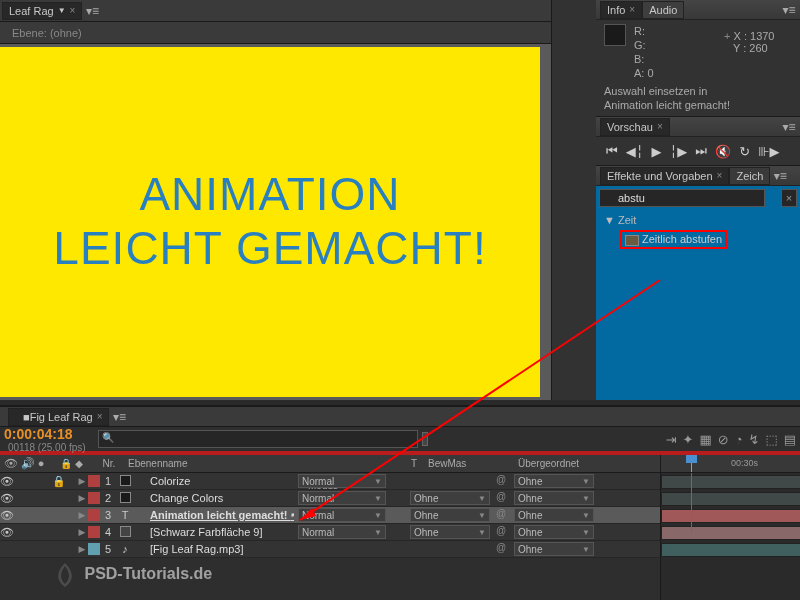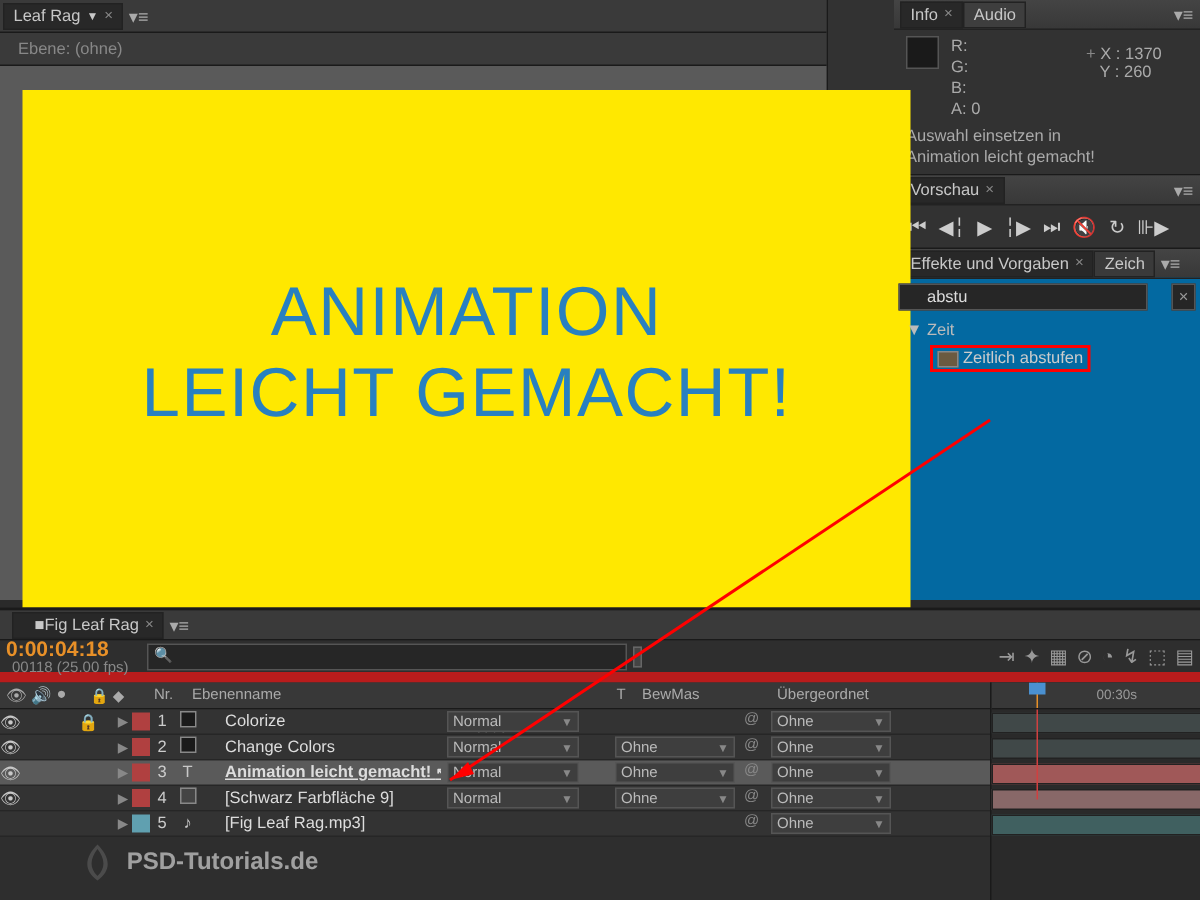--- a/index.html
+++ b/index.html
@@ -12,21 +12,21 @@
   .mini-icon { width:14px; height:14px; display:inline-block; color:#aaa; font-size:12px; text-align:center; line-height:14px; margin-left:3px; }
 
   
   .top-row { display:flex; height:400px; background:#323232; }
   .left-col { width:580px; display:flex; flex-direction:column; border-right:1px solid #1a1a1a; }
   .right-col { flex:1; display:flex; flex-direction:column;margin-left:44px; }
 
   .comp-hdr { height:22px; background:#3a3a3a; display:flex; align-items:center; padding-left:2px; border-bottom:1px solid #1a1a1a; }
   .layer-hdr { height:22px; background:#3a3a3a; display:flex; align-items:center; padding-left:12px; border-bottom:1px solid #1a1a1a; font-size:11px; color:#888; }
   .viewer { flex:1; background:#5a5a5a; position:relative; }
-  .canvas { position:absolute; left:0; top:16px; width:592px; height:350px; background:#ffe800; display:flex; align-items:center; justify-content:center;margin-left:15px; }
+  .canvas { position:absolute; left:0; top:3px; width:540px; height:350px; background:#ffe800; display:flex; align-items:center; justify-content:center; }
   .canvas-txt { font-family:'Segoe Script','Brush Script MT',cursive; color:#2880c0; font-size:46px; text-align:center; line-height:1.15; letter-spacing:1px; }
 
   .info-panel { background:#323232; border-bottom:1px solid #1a1a1a; padding-bottom:4px; }
   .info-body { display:flex; padding:4px 8px; font-size:11px; color:#aaa; }
   .swatch { width:22px; height:22px; border:1px solid #555; background:#1a1a1a; margin-right:8px; }
   .rgba { width:70px; line-height:14px; }
   .info-msg { padding:0 8px; font-size:11px; color:#aaa; line-height:14px; }
 
   .preview-panel { background:#323232; border-bottom:1px solid #1a1a1a; }
   .transport { display:flex; gap:8px; padding:6px 10px; align-items:center; }
@@ -40,21 +40,21 @@
   .clear-x { width:16px; height:18px; background:#262626; border:1px solid #555; color:#999; text-align:center; line-height:16px; font-size:11px; }
   .tree { padding:2px 4px; font-size:11px; position:relative; }
   .tree-row { padding:2px 0 2px 4px; color:#bbb; }
   .tree-sub { margin-left:16px; padding:2px 4px; }
   .highlight-red { border:2px solid red; display:inline-block; padding:1px 3px; color:#ccc; }
   .preset-icon { display:inline-block; width:14px; height:11px; background:#6a5a40; border:1px solid #888; margin-right:3px; vertical-align:middle; }
 
   
   .timeline { position:absolute; top:405px; left:0; right:0; bottom:0; background:#2e2e2e; border-top:2px solid #1a1a1a; }
   .tl-hdr { height:20px; background:#3a3a3a; display:flex; align-items:center; padding:0 8px; border-bottom:1px solid #1a1a1a; }
-  .tl-toolbar { height:28px; display:flex; align-items:center; padding:0 4px; border-bottom:7px solid #b91c1c; gap:4px; }
+  .tl-toolbar { height:28px; display:flex; align-items:center; padding:0 4px; border-bottom:4px solid #b91c1c; gap:4px; }
   .timecode { color:#e89028; font-size:14px; font-weight:bold; }
   .fps { color:#888; font-size:10px; margin-left:4px; }
   .tl-search { flex:0 0 320px; height:18px; background:#262626; border:1px solid #555; margin-left:8px; position:relative; }
   .tl-search::before { content:"🔍"; position:absolute; left:4px; top:1px; font-size:10px; color:#888; }
   .tl-icons { display:flex; gap:6px; margin-left:auto; color:#999; font-size:13px; }
 
   .tl-cols { height:18px; display:flex; background:#383838; border-bottom:1px solid #1a1a1a; font-size:10px; color:#aaa; align-items:center; }
   .c-toggle { width:60px; padding-left:4px; display:flex; gap:3px; }
   .c-toggle span { font-size:11px; }
   .c-lock { width:34px; }

